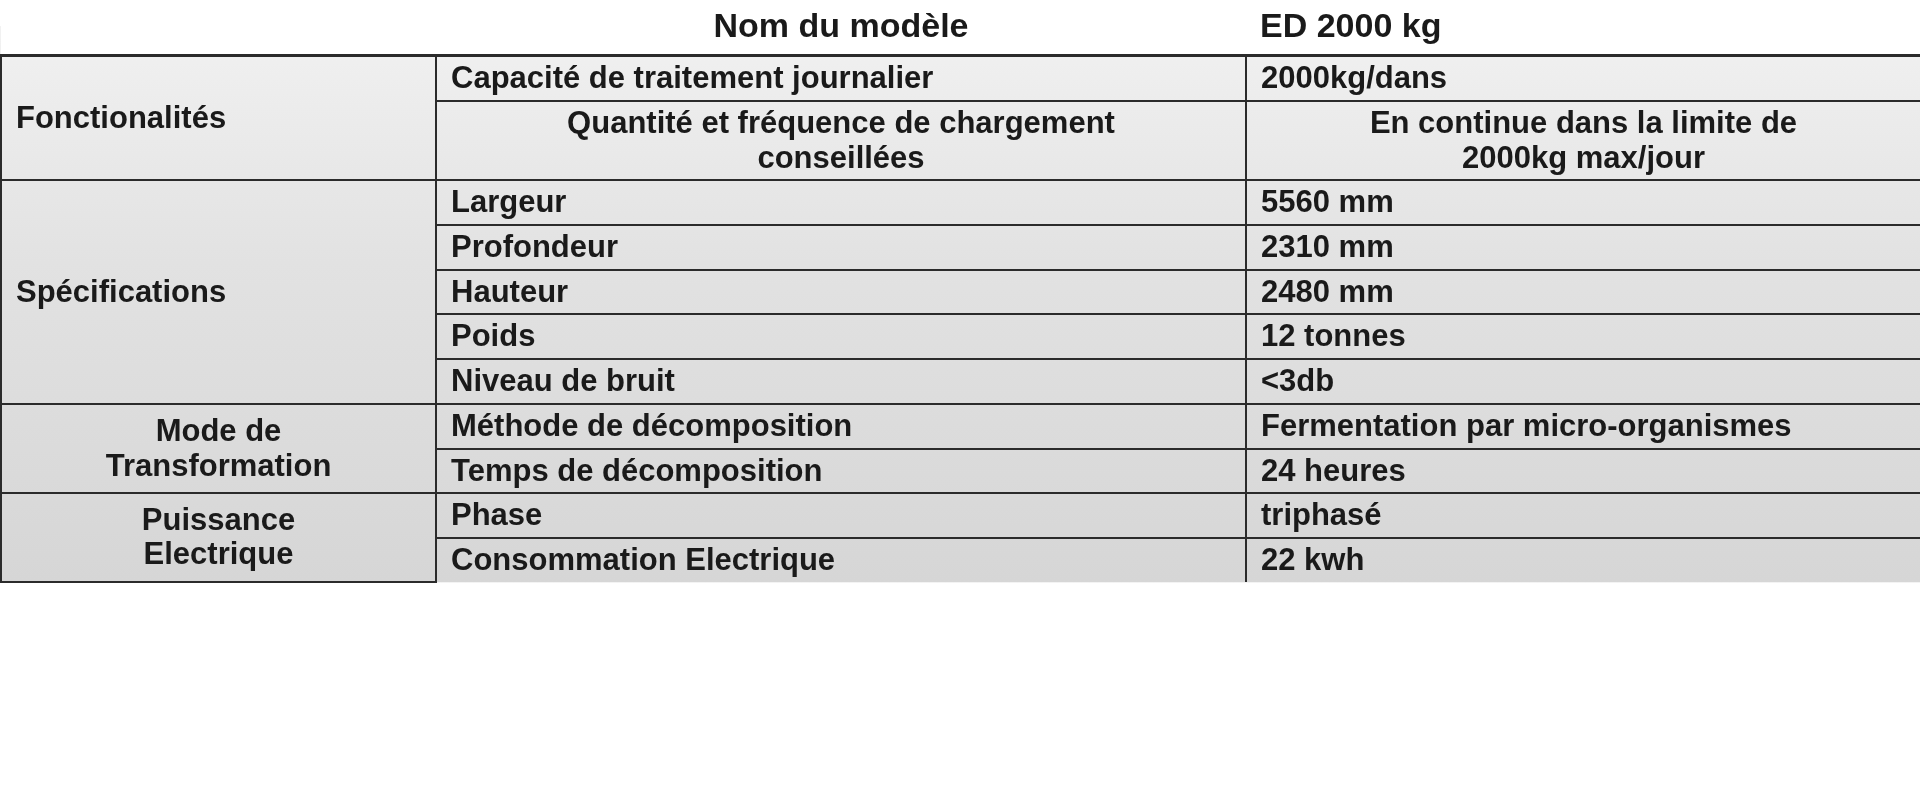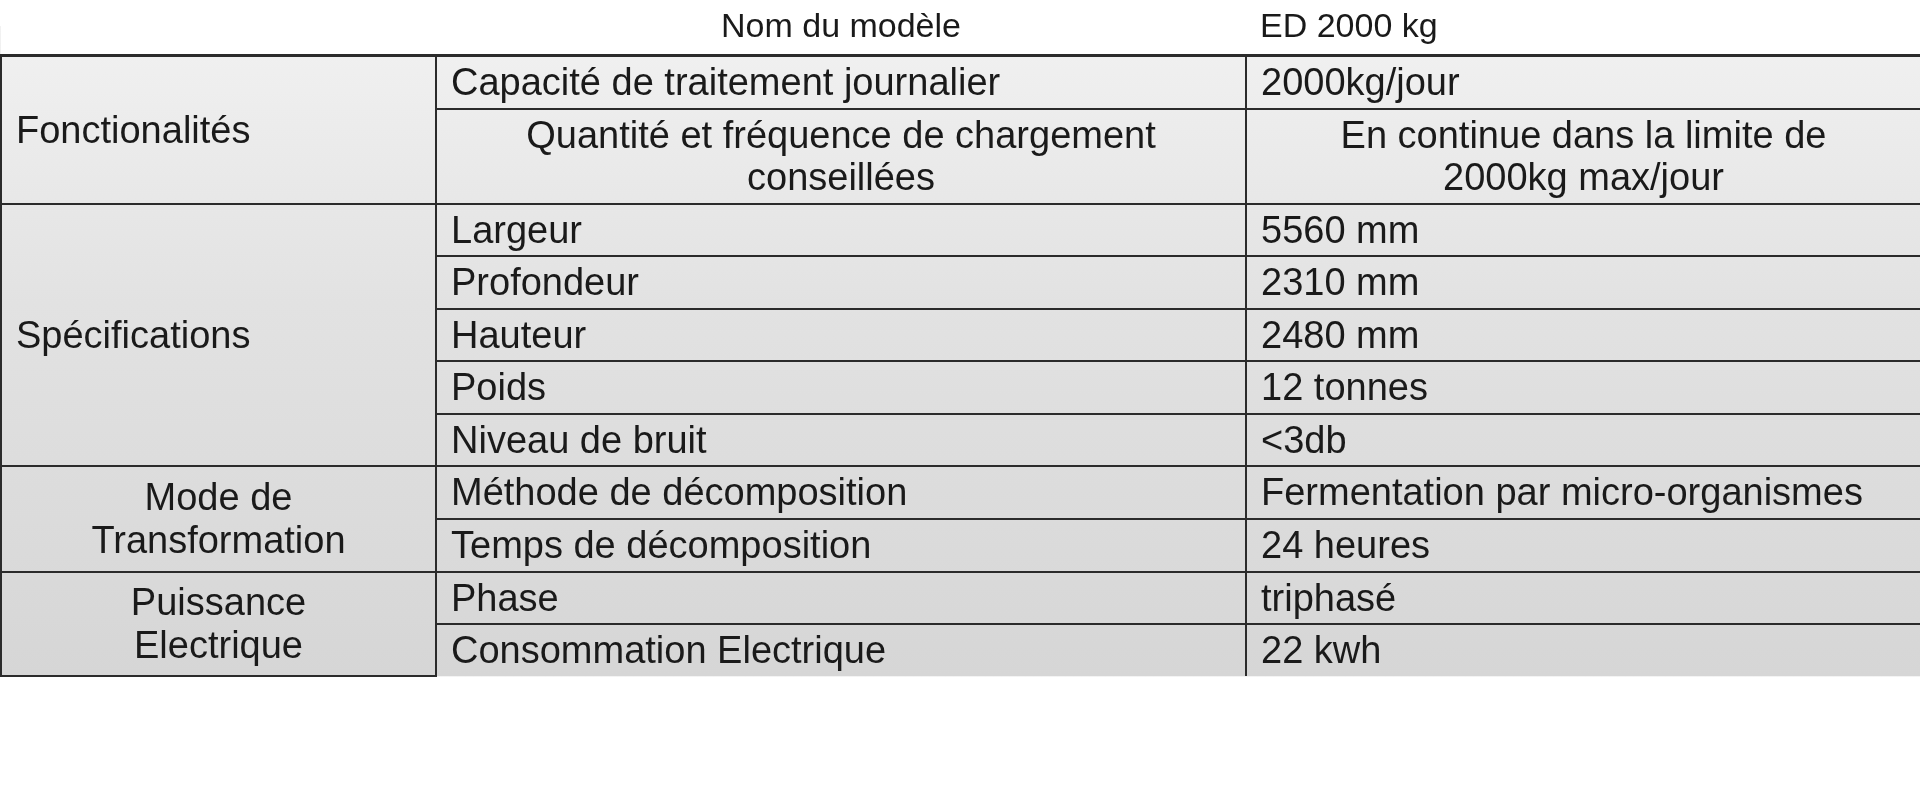--- a/index.html
+++ b/index.html
@@ -21,33 +21,34 @@
     box-sizing: border-box;
   }
 
   .table-wrap {
     position: absolute;
     left: 0px;
     top: 0px;
     width: 1920px;
     height: 799px;
     box-sizing: border-box;
+    font-weight: bold;
   }
 
   table.spec {
     width: 1920px;
     border-collapse: collapse;
     table-layout: fixed;
     background: linear-gradient(to bottom, #f3f3f3 0%, #e2e2e2 45%, #d6d6d6 100%);
   }
 
   table.spec td {
     border: 2px solid #2b2b2b;
     padding: 4px 14px;
-    font-size: 38px;
+    font-size: 31px;
     line-height: 1.12;
     color: #1a1a1a;
     vertical-align: middle;
     background: transparent;
   }
 
   
   col.c-group { width: 435px; }
   col.c-label { width: 810px; }
   col.c-value { width: 675px; }
@@ -136,21 +137,21 @@
 
         <tr class="header-row">
           <td class="header-blank"></td>
           <td class="header-model-label">Nom du modèle</td>
           <td class="header-model-value">ED 2000 kg</td>
         </tr>
 
         <tr>
           <td class="group-cell" rowspan="2">Fonctionalités</td>
           <td class="label-cell">Capacité de traitement journalier</td>
-          <td class="value-cell">2000kg/jour</td>
+          <td class="value-cell">2000kg/dans</td>
         </tr>
         <tr>
           <td class="label-cell">
             <span class="two-line">Quantité et fréquence de chargement</span>
             <span class="two-line">conseillées</span>
           </td>
           <td class="value-cell">
             <span class="two-line">En continue dans la limite de</span>
             <span class="two-line">2000kg max/jour</span>
           </td>

